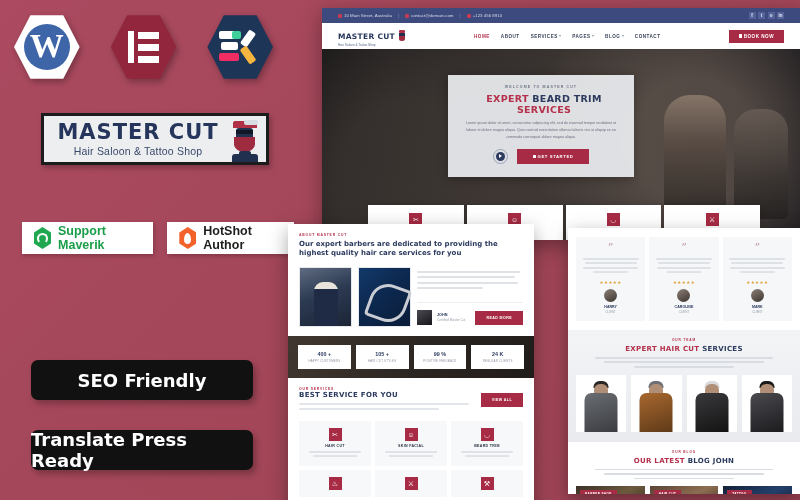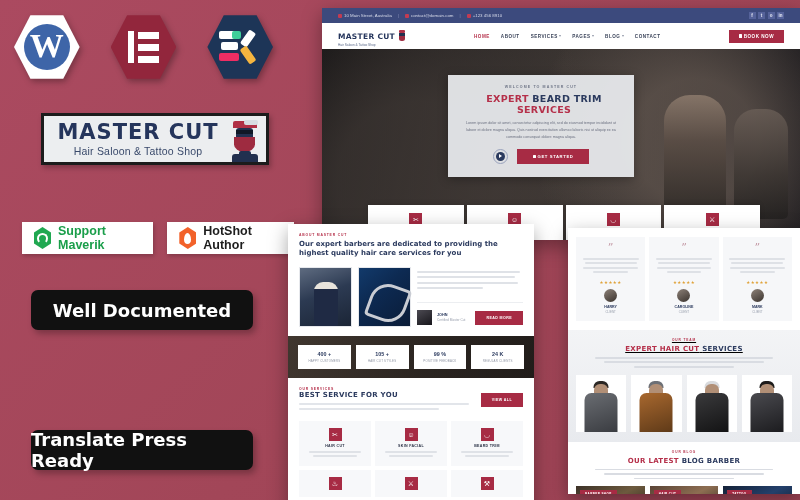--- a/index.html
+++ b/index.html
@@ -202,21 +202,21 @@
   .tc .tl { margin-top: 5px; width: 100%; }
   .tc .tl i { display:block;height:1.9px;background:#dee1e6;border-radius:1px;margin:0 auto 2.6px;}
   .tc .tl i:nth-child(1){width:94%}.tc .tl i:nth-child(2){width:88%}
   .tc .tl i:nth-child(3){width:92%}.tc .tl i:nth-child(4){width:58%}
   .tc .stars { margin-top: 4px; color: #e0a33a; font-size: 4.4px; letter-spacing: .5px; }
   .tc .av { margin-top: 4px; width: 13px; height: 13px; border-radius: 50%;
       background: linear-gradient(150deg,#8e8279,#3a332e); }
   .tc .nm { margin-top: 3px; font-size: 3.6px; font-weight: 700; color: #2b3a5e; }
   .tc .rl { font-size: 2.9px; color: #9aa0ae; margin-top: 1px; }
 
-  .rt-team { background: linear-gradient(180deg,#f3f4f6,#e8eaee); padding: 8px 8px 10px; text-align: center; text-decoration: underline; }
+  .rt-team { background: linear-gradient(180deg,#f3f4f6,#e8eaee); padding: 8px 8px 10px; text-align: center; }
   .rt-eye { font-size: 3.2px; letter-spacing: .9px; color: #b5304a; font-weight: 700; }
   .rt-h { margin-top: 3px; font-family: "DejaVu Sans", sans-serif; font-weight: 700; font-size: 7px; letter-spacing:.3px;}
   .rt-h .r { color: #b5304a; } .rt-h .d { color: #2b3a5e; }
   .rt-p { margin-top: 4px; }
   .rt-p i { display:block;height:1.9px;background:#d9dce2;border-radius:1px;margin:0 auto 2.6px;}
   .rt-p i:nth-child(1){width:82%}.rt-p i:nth-child(2){width:74%}.rt-p i:nth-child(3){width:46%}
   .rt-people { margin-top: 7px; display: flex; gap: 5px; }
   .rp { flex: 1; height: 57px; background: #ffffff; position: relative; overflow: hidden; }
   .rp .torso { position: absolute; left: 50%; transform: translateX(-50%); bottom: 0; width: 33px; height: 39px; border-radius: 7px 7px 0 0; }
   .rp .head { position: absolute; left: 50%; transform: translateX(-50%); top: 9px; width: 14px; height: 16px; border-radius: 6px; background: #b18f76; }
@@ -301,21 +301,21 @@
         <span class="lb lb-green">Support Maverik</span>
       </div>
       <div class="authbadge">
         <span class="gi gi-fire">
             <span class="fl"></span>
           </span>
         <span class="lb lb-dark">HotShot Author</span>
       </div>
     </div>
 
-    <div class="feat feat-1">Well Documented</div>
+    <div class="feat feat-2">SEO Friendly</div>
     <div class="feat feat-3">Translate Press Ready</div>
   </div>
 
   <div class="mock mock-top">
 
     <div class="topbar">
       <div class="tb-left">
         <span class="tb-item">
             <i class="tb-ic"></i>
             <span>10 Main Street, Australia</span>
@@ -600,21 +600,21 @@
             <span class="head"></span>
             <span class="torso"></span>
           </div>
       </div>
     </div>
 
     <div class="rt-blog">
       <div class="rt-eye">OUR BLOG</div>
       <div class="rt-h">
         <span class="r">OUR LATEST</span>
-        <span class="d">BLOG BARBER</span>
+        <span class="d">BLOG JOHN</span>
       </div>
       <div class="rt-p">
           <i></i>
           <i></i>
           <i></i>
         </div>
       <div class="rb-cards">
         <div class="rb rb1">
             <span class="tag">BARBER SHOP</span>
           </div>

